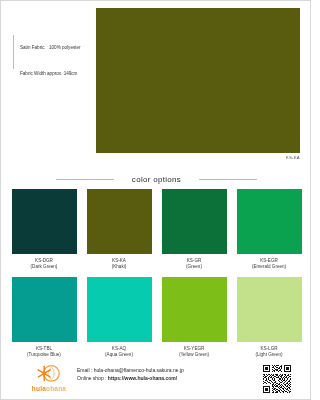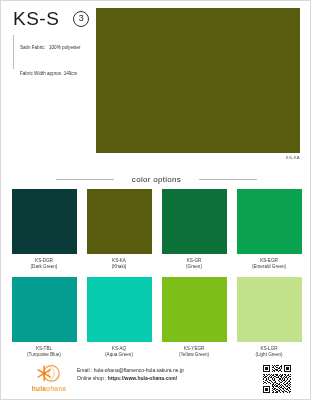--- a/index.html
+++ b/index.html
@@ -96,26 +96,20 @@
     background:#fff;
   }
 </style>
 </head>
 <body>
 
 <div class="page">
 
   <div class="header">
 
-    <div class="title-wrap">
-      <div class="title">KS-S</div>
-      <div class="num-circle">
-        <span>3</span>
-      </div>
-    </div>
 
     <div class="spec">
       <span class="spec-line">Satin Fabric</span>
       <span class="spec-line">100% polyester</span>
       <div style="height:8px"></div>
       <span class="spec-line">Fabric Width approx.  149cm</span>
     </div>
 
     <div class="swatch-main" style="background: rgb(89, 91, 15);"></div>
     <div class="swatch-main-code">KS-KA</div>

